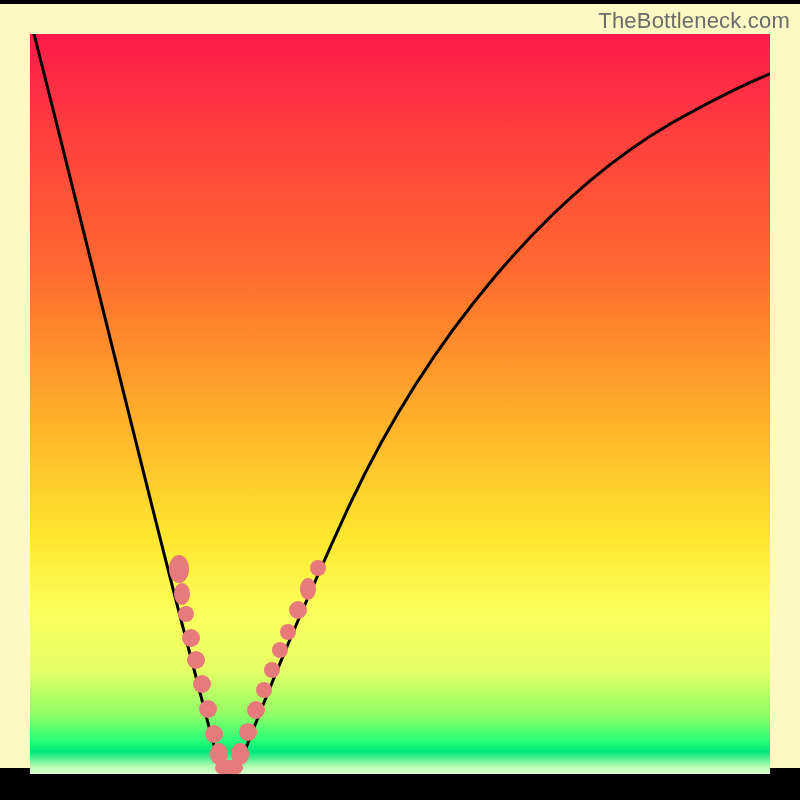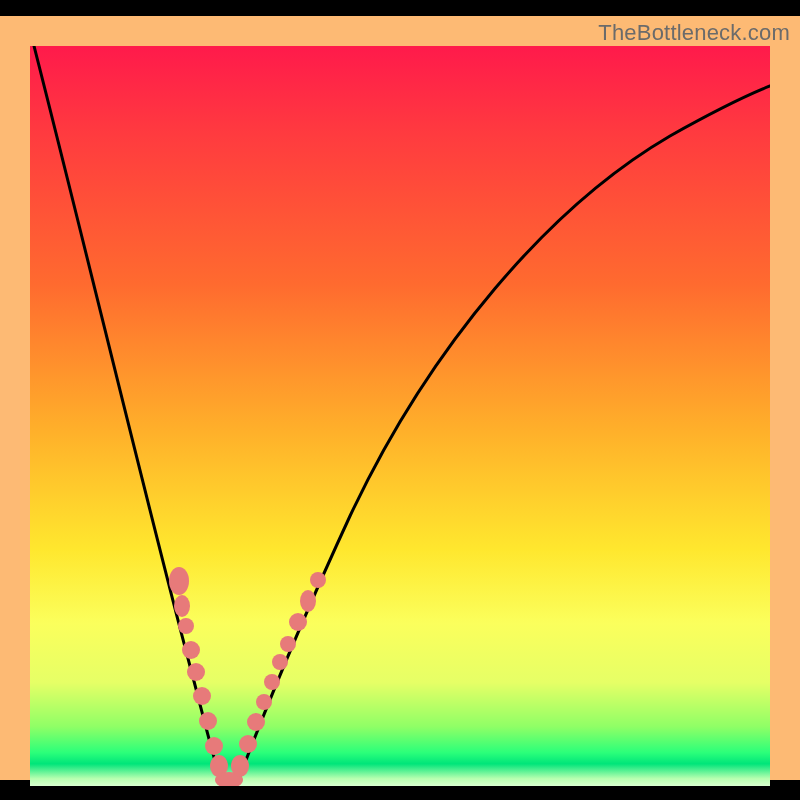--- a/index.html
+++ b/index.html
@@ -7,24 +7,24 @@
     padding: 0;
     width: 800px;
     height: 800px;
     background: #000;
     overflow: hidden;
     font-family: Arial, Helvetica, sans-serif;
   }
   .frame {
     position: absolute;
     left: 0;
-    top: 16px;
+    top: 4px;
     width: 800px;
     height: 764px;
-    background: #fdba74;
+    background: #fef9c3;
   }
   .plot {
     position: absolute;
     left: 30px;
     top: 30px;
     width: 740px;
     height: 740px;
     
     background: linear-gradient(
       to bottom,

